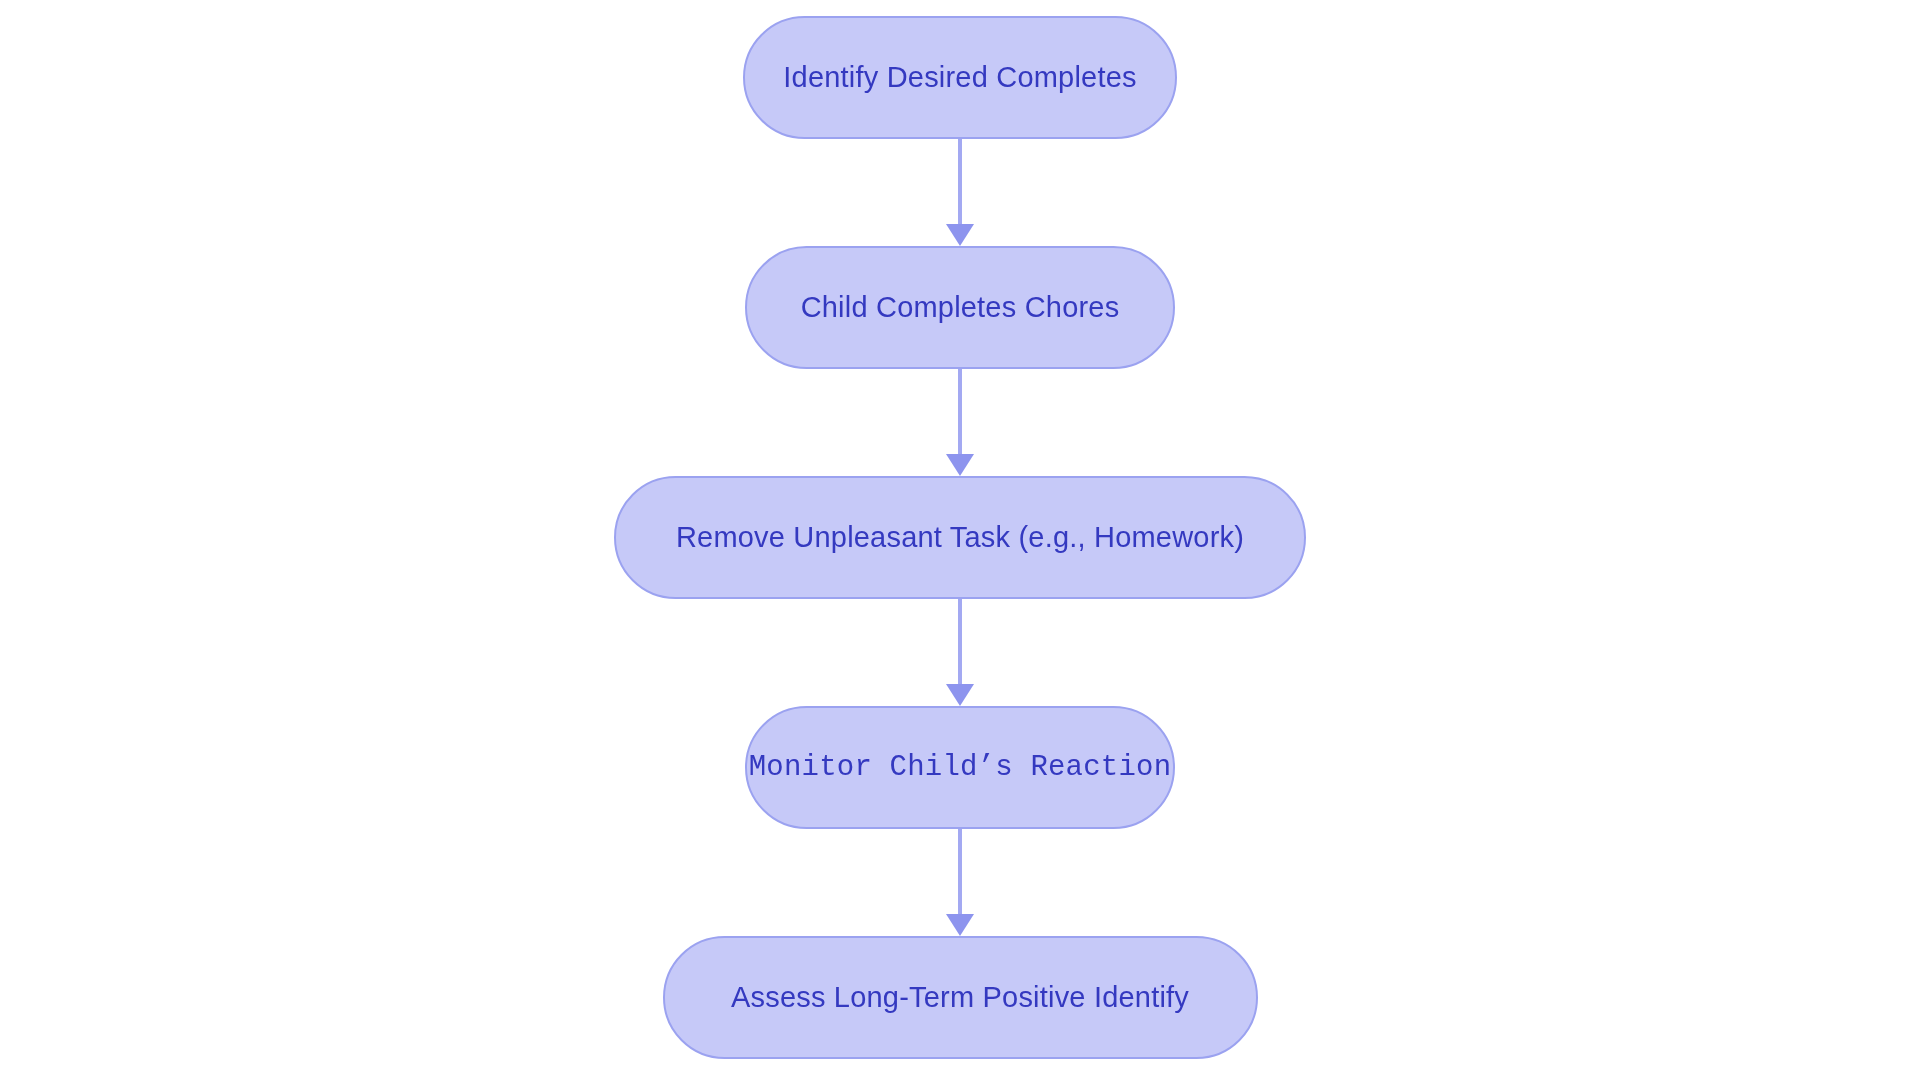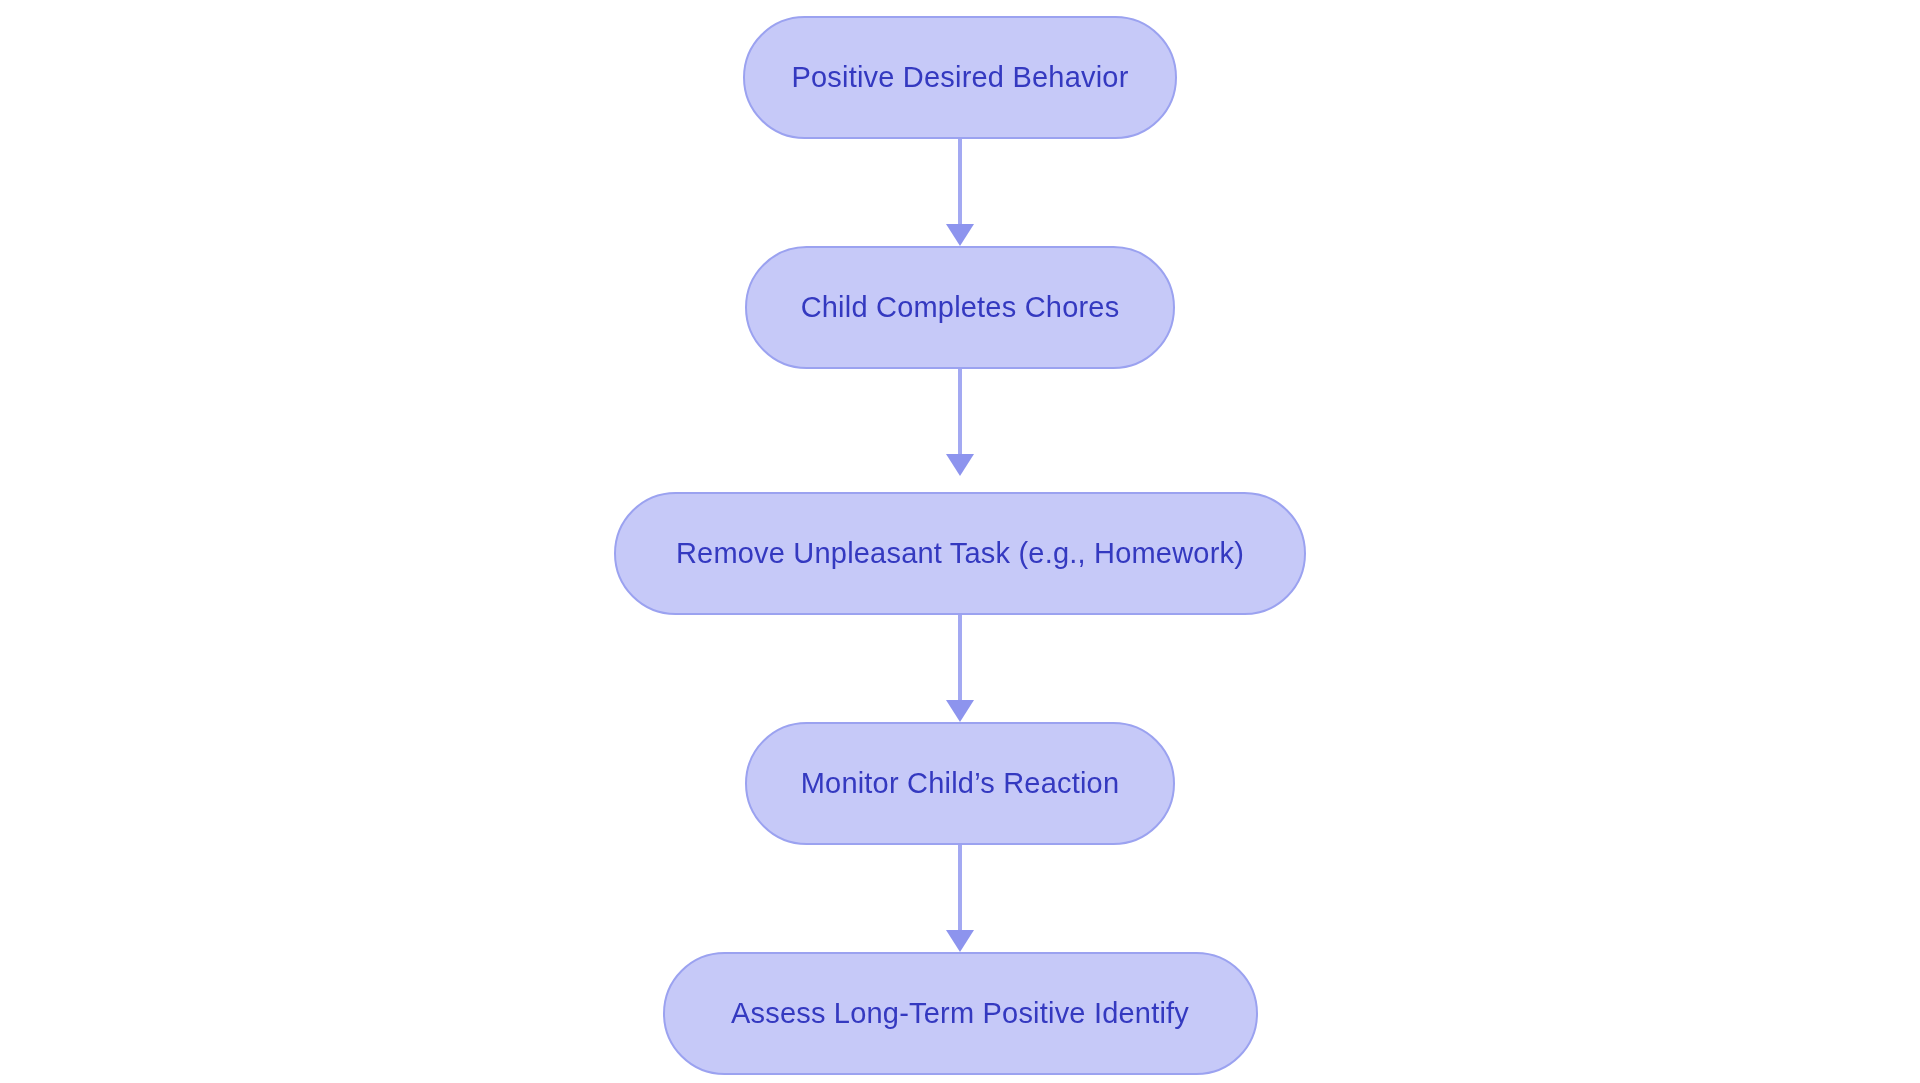--- a/index.html
+++ b/index.html
@@ -32,22 +32,22 @@
   }
   .node-label {
     color: var(--node-text, #3439c0);
     font-size: 29px;
     font-weight: 500;
     letter-spacing: 0.2px;
     white-space: nowrap;
   }
   .node-1 { width: 434px; }
   .node-2 { width: 430px; text-align: right; }
-  .node-3 { width: 692px; margin-top: 16px; }
-  .node-4 { width: 430px; }
+  .node-3 { width: 692px; }
+  .node-4 { width: 430px; font-family: Liberation Mono, monospace; }
   .node-5 { width: 595px; }
   .arrow {
     height: 107px;
     width: 28px;
     display: flex;
     flex-direction: column;
     align-items: center;
     flex: 0 0 auto;
   }
   .arrow-line {
@@ -62,21 +62,21 @@
     border-right: 14px solid transparent;
     border-top: 22px solid var(--arrow-head, #8d94ee);
   }
 </style>
 </head>
 <body>
 
 <div class="canvas">
 
   <div class="node node-1">
-    <span class="node-label">Positive Desired Behavior</span>
+    <span class="node-label">Identify Desired Completes</span>
   </div>
 
   <div class="arrow">
     <span class="arrow-line"></span>
     <span class="arrow-head"></span>
   </div>
 
   <div class="node node-2">
     <span class="node-label">Child Completes Chores</span>
   </div>

